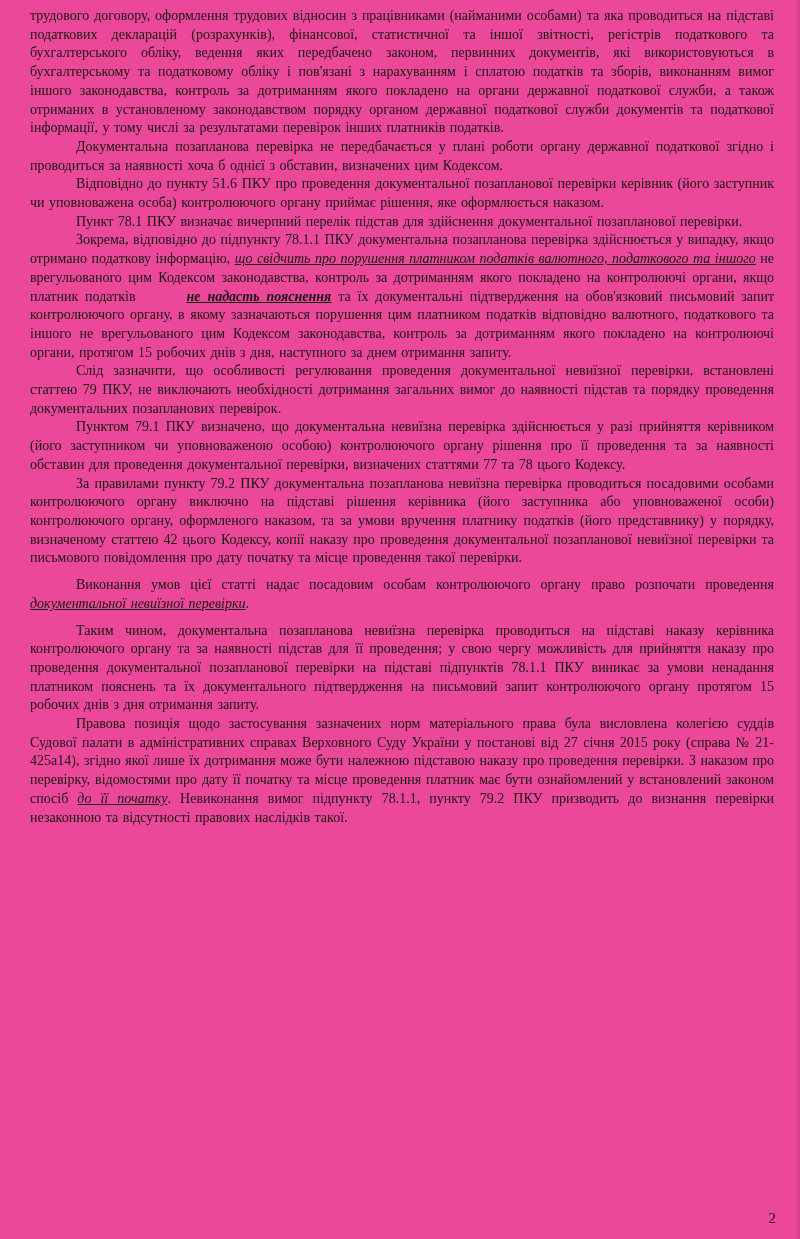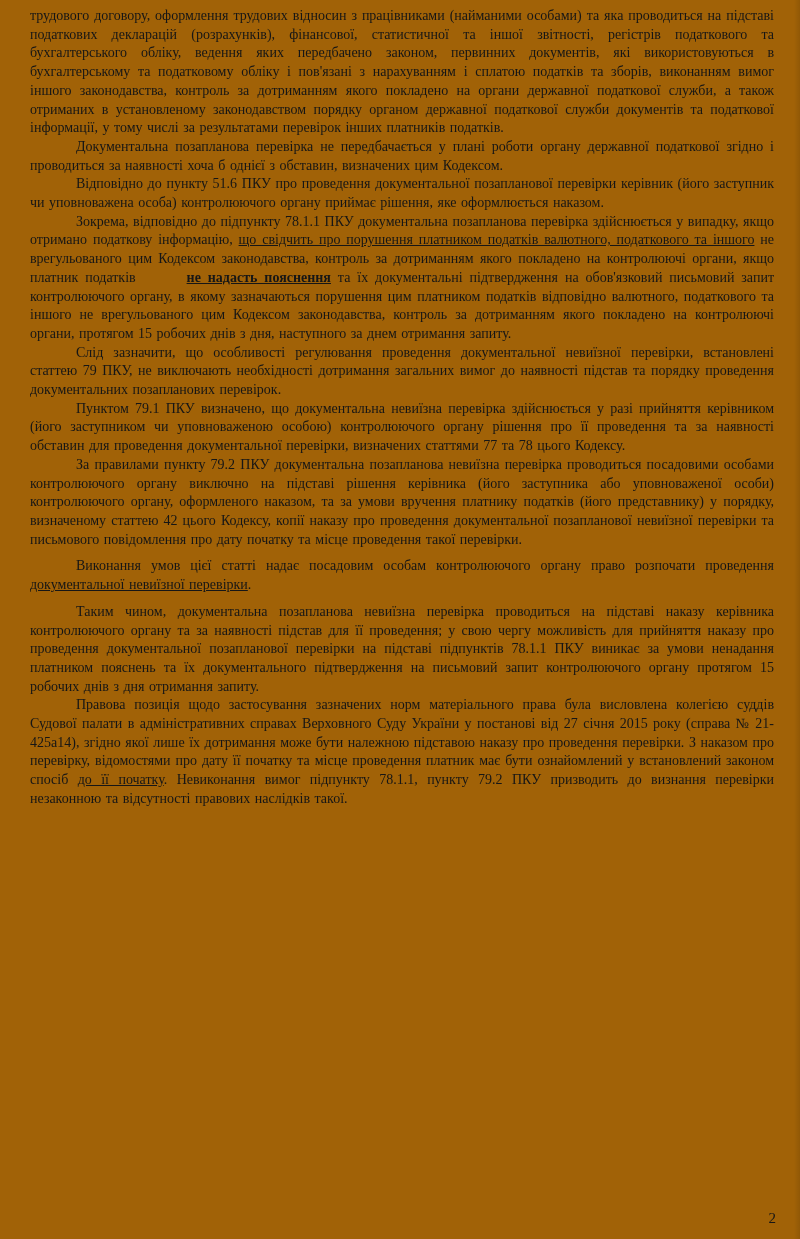--- a/index.html
+++ b/index.html
@@ -1,20 +1,20 @@
 <!DOCTYPE html>
 <html><head>
 <meta charset="utf-8">
 <style>
   html, body { margin: 0; padding: 0; background: #ffffff; }
   .page {
     position: relative;
     width: 800px;
     height: 1239px;
-    background: #a16207;
+    background: #ec4899;
     box-sizing: border-box;
     padding: 7px 26px 8px 30px;
     overflow: hidden;
     font-family: "Liberation Serif", serif;
     color: #161616;
   }
   
   .page::after {
     content: "";
     position: absolute;
@@ -25,39 +25,40 @@
   }
   .doc p {
     margin: 0;
     font-size: 14px;
     line-height: 18.7px;
     text-align: justify;
     word-spacing: 1px;
   }
   .doc p.indent { text-indent: 46px; }
   .doc p.gap-before { margin-top: 8px; }
-  .u { text-decoration: underline; }
+  .u { text-decoration: underline; font-style: italic; }
   .b { font-weight: bold; margin-left: 44px; }
   .page-number {
     position: absolute;
     right: 24px;
     bottom: 12px;
     font-size: 15px;
     font-family: "Liberation Serif", serif;
     color: #161616;
   }
 </style>
 </head>
 <body>
 
 <div class="page">
   <div class="doc" id="doc-body">
       <p><span>трудового договору, оформлення трудових відносин з працівниками (найманими особами) та яка проводиться на підставі податкових декларацій (розрахунків), фінансової, статистичної та іншої звітності, регістрів податкового та бухгалтерського обліку, ведення яких передбачено законом, первинних документів, які використовуються в бухгалтерському та податковому обліку і пов'язані з нарахуванням і сплатою податків та зборів, виконанням вимог іншого законодавства, контроль за дотриманням якого покладено на органи державної податкової служби, а також отриманих в установленому законодавством порядку органом державної податкової служби документів та податкової інформації, у тому числі за результатами перевірок інших платників податків.</span></p>
       <p class="indent"><span>Документальна позапланова перевірка не передбачається у плані роботи органу державної податкової згідно і проводиться за наявності хоча б однієї з обставин, визначених цим Кодексом.</span></p>
       <p class="indent"><span>Відповідно до пункту 51.6 ПКУ про проведення документальної позапланової перевірки керівник (його заступник чи уповноважена особа) контролюючого органу приймає рішення, яке оформлюється наказом.</span></p>
+      <p class="indent"><span>Пункт 78.1 ПКУ визначає вичерпний перелік підстав для здійснення документальної позапланової перевірки.</span></p>
       <p class="indent"><span>Зокрема, відповідно до підпункту 78.1.1 ПКУ документальна позапланова перевірка здійснюється у випадку, якщо отримано податкову інформацію, </span><span class="u">що свідчить про порушення платником податків валютного, податкового та іншого</span><span> не врегульованого цим Кодексом законодавства, контроль за дотриманням якого покладено на контролюючі органи, якщо платник податків </span><span class="u b">не надасть пояснення</span><span> та їх документальні підтвердження на обов'язковий письмовий запит контролюючого органу, в якому зазначаються порушення цим платником податків відповідно валютного, податкового та іншого не врегульованого цим Кодексом законодавства, контроль за дотриманням якого покладено на контролюючі органи, протягом 15 робочих днів з дня, наступного за днем отримання запиту.</span></p>
       <p class="indent"><span>Слід зазначити, що особливості регулювання проведення документальної невиїзної перевірки, встановлені статтею 79 ПКУ, не виключають необхідності дотримання загальних вимог до наявності підстав та порядку проведення документальних позапланових перевірок.</span></p>
       <p class="indent"><span>Пунктом 79.1 ПКУ визначено, що документальна невиїзна перевірка здійснюється у разі прийняття керівником (його заступником чи уповноваженою особою) контролюючого органу рішення про її проведення та за наявності обставин для проведення документальної перевірки, визначених статтями 77 та 78 цього Кодексу.</span></p>
       <p class="indent"><span>За правилами пункту 79.2 ПКУ документальна позапланова невиїзна перевірка проводиться посадовими особами контролюючого органу виключно на підставі рішення керівника (його заступника або уповноваженої особи) контролюючого органу, оформленого наказом, та за умови вручення платнику податків (його представнику) у порядку, визначеному статтею 42 цього Кодексу, копії наказу про проведення документальної позапланової невиїзної перевірки та письмового повідомлення про дату початку та місце проведення такої перевірки.</span></p>
       <p class="indent gap-before"><span>Виконання умов цієї статті надає посадовим особам контролюючого органу право розпочати проведення </span><span class="u">документальної невиїзної перевірки</span><span>.</span></p>
       <p class="indent gap-before"><span>Таким чином, документальна позапланова невиїзна перевірка проводиться на підставі наказу керівника контролюючого органу та за наявності підстав для її проведення; у свою чергу можливість для прийняття наказу про проведення документальної позапланової перевірки на підставі підпунктів 78.1.1 ПКУ виникає за умови ненадання платником пояснень та їх документального підтвердження на письмовий запит контролюючого органу протягом 15 робочих днів з дня отримання запиту.</span></p>
       <p class="indent"><span>Правова позиція щодо застосування зазначених норм матеріального права була висловлена колегією суддів Судової палати в адміністративних справах Верховного Суду України у постанові від 27 січня 2015 року (справа № 21-425а14), згідно якої лише їх дотримання може бути належною підставою наказу про проведення перевірки. З наказом про перевірку, відомостями про дату її початку та місце проведення платник має бути ознайомлений у встановлений законом спосіб </span><span class="u">до її початку</span><span>. Невиконання вимог підпункту 78.1.1, пункту 79.2 ПКУ призводить до визнання перевірки незаконною та відсутності правових наслідків такої.</span></p>
     </div>
   <div class="page-number">2</div>
 </div>

